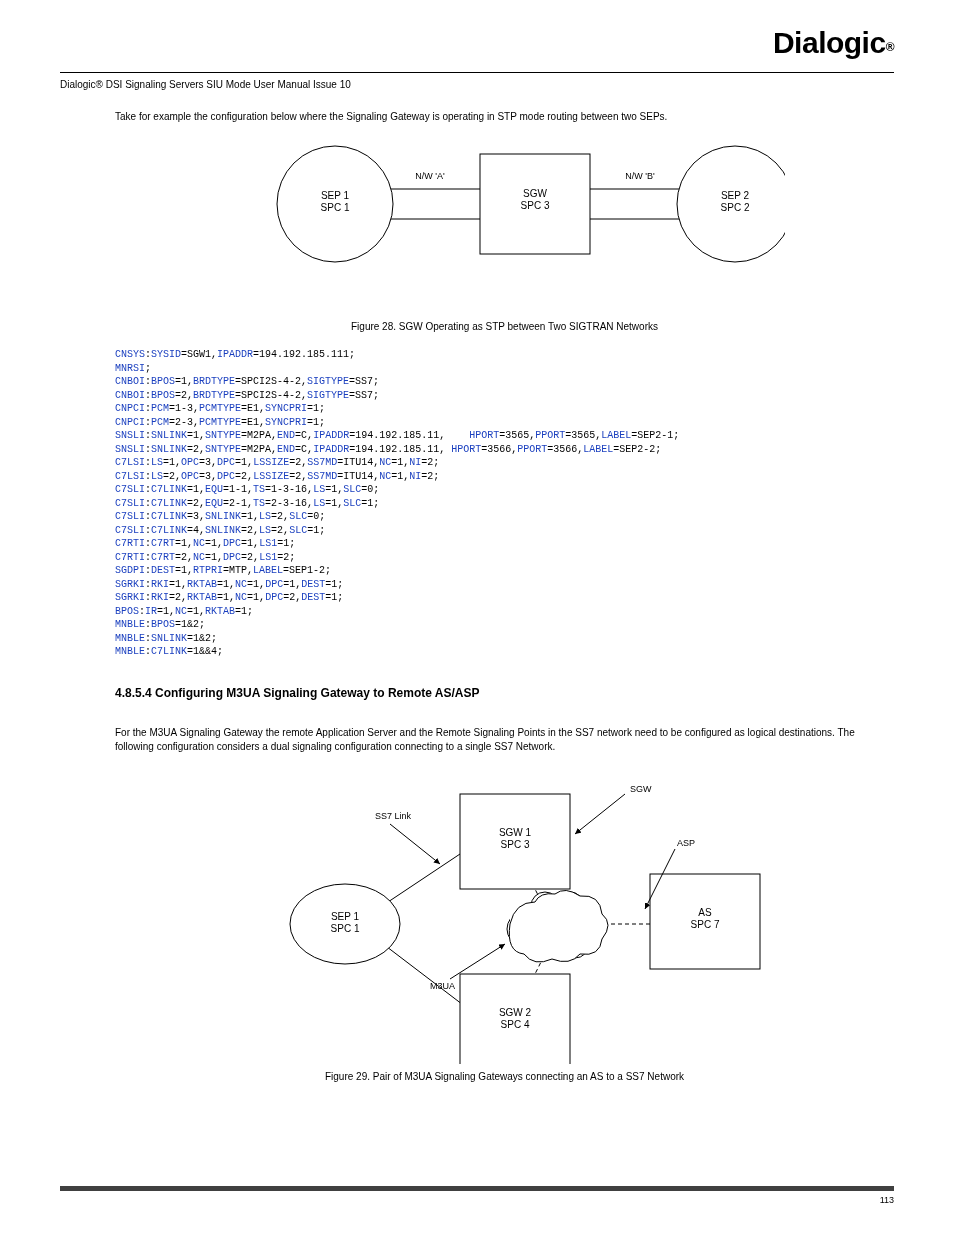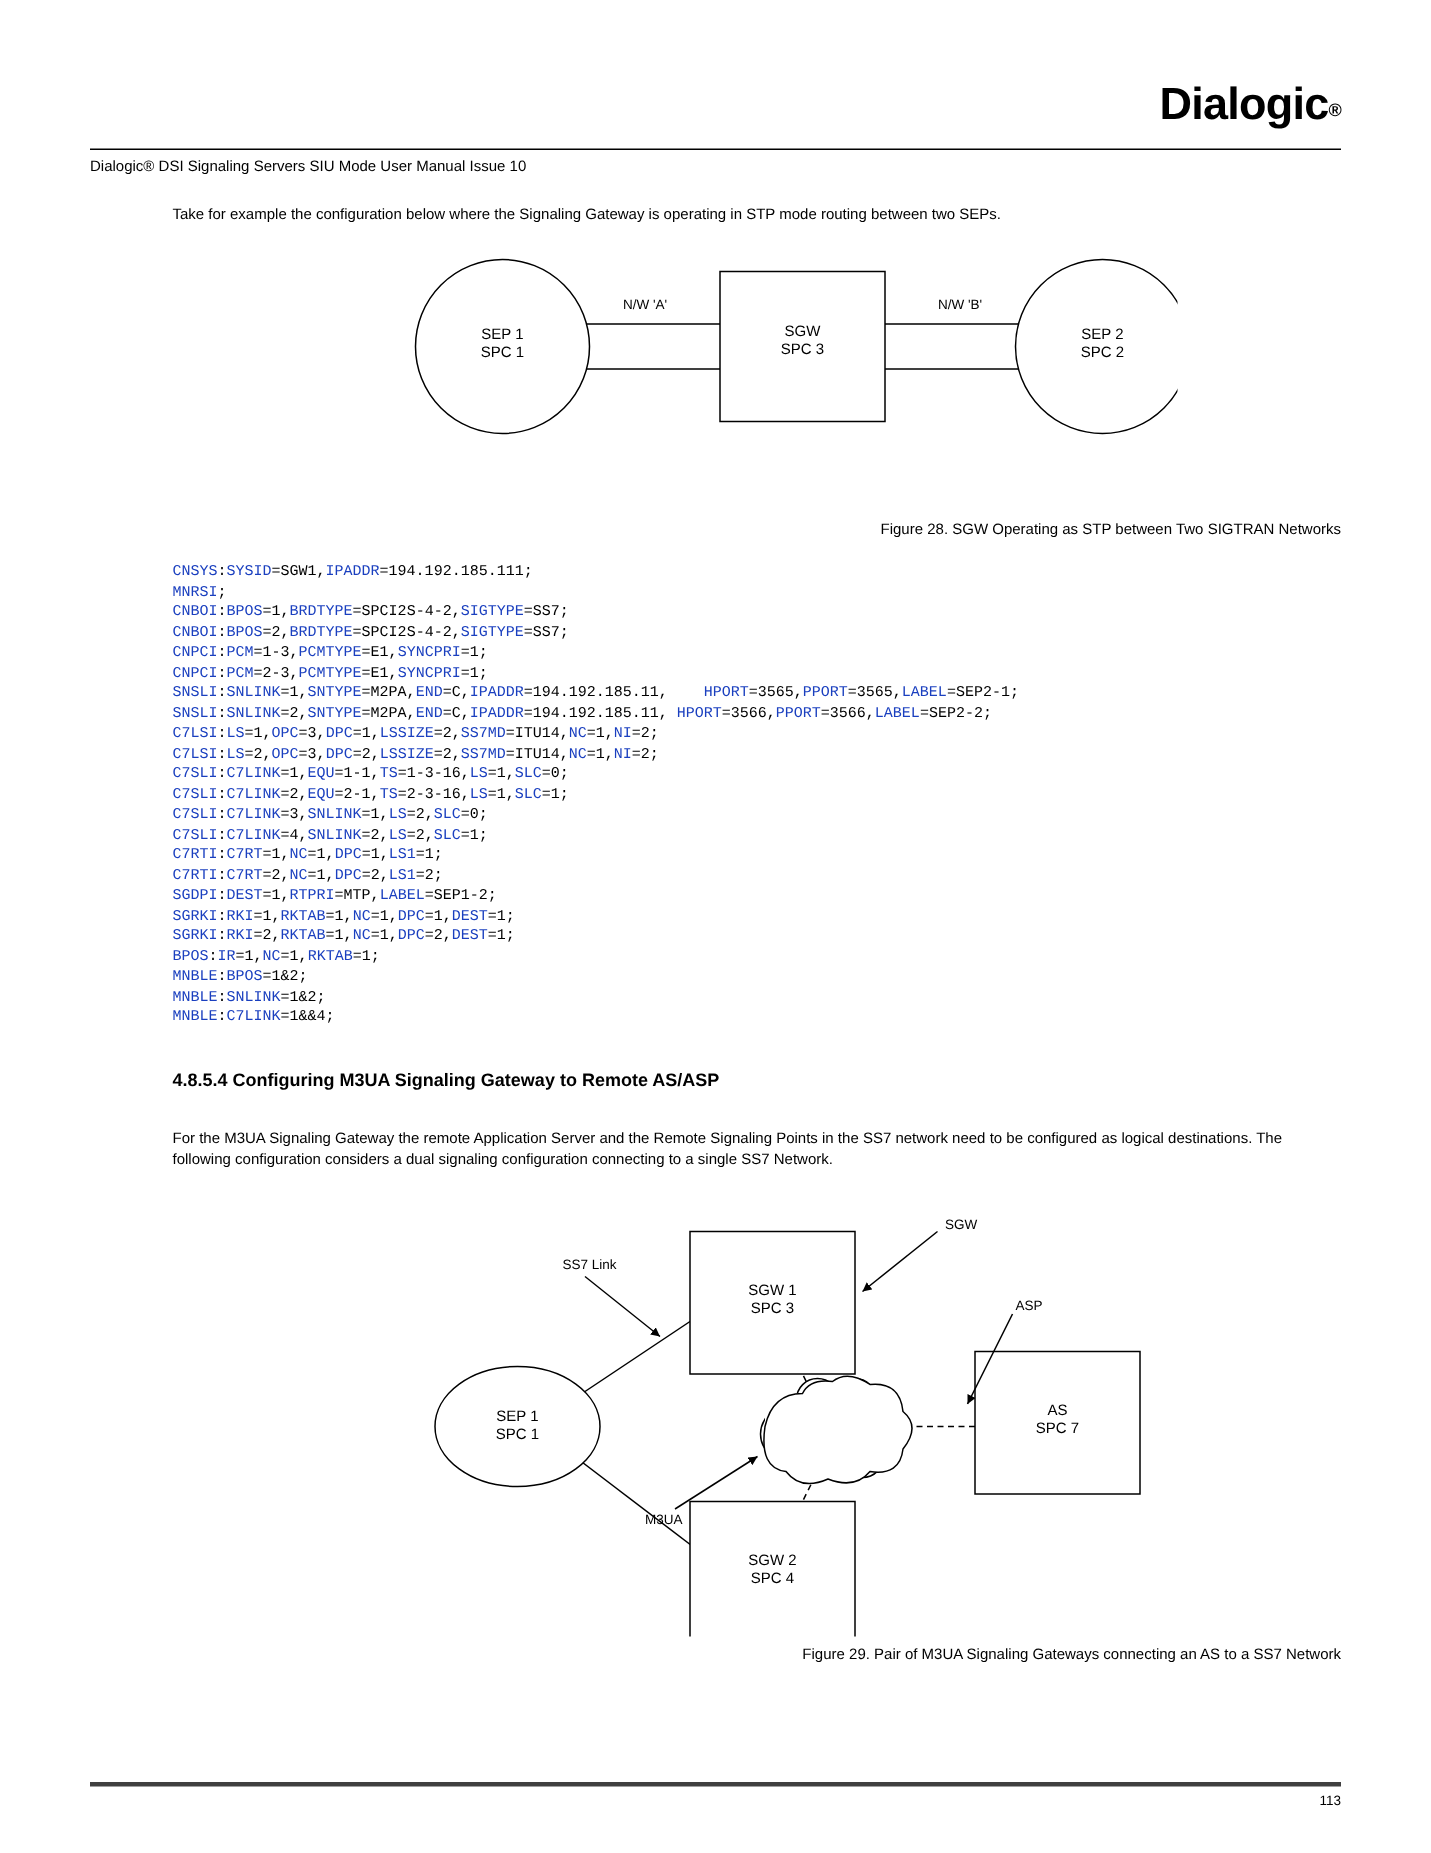--- a/index.html
+++ b/index.html
@@ -8,21 +8,21 @@
     font-family: Arial, Helvetica, sans-serif;
     background: #fff;
     color: #000;
     width: 954px;
   }
   .page {
     position: relative;
     width: 954px;
     height: 1235px;
     box-sizing: border-box;
-    padding: 59px 60px 30px 60px;
+    padding: 32px 60px 30px 60px;
   }
   .header {
     position: relative;
     height: 40px;
     border-bottom: 1px solid #000;
   }
   .brand {
     position: absolute;
     right: 0;
     top: -6px;
@@ -50,39 +50,39 @@
     font-size: 12px;
     font-weight: bold;
     margin-top: 26px;
     margin-bottom: 25px;
   }
   .figure-svg {
     display: block;
     margin: 10px auto 6px auto;
   }
   .figure-caption {
-    text-align: right;
+    text-align: center;
     font-size: 10px;
     margin-bottom: 14px;
   }
   .code-block {
     font-family: "Courier New", monospace;
     font-size: 10px;
     line-height: 1.35;
     white-space: pre;
     margin-top: 8px;
   }
   .kw { color: #1a3fbf; }
   .footer {
     position: absolute;
     bottom: 30px;
     left: 60px;
     right: 60px;
     font-size: 9px;
-    border-top: 3px solid #404040;
+    border-top: 5px solid #404040;
     padding-top: 4px;
     text-align: right;
   }
 </style>
 </head>
 <body>
 
 <div class="page">
   <div class="header">
     <div class="brand"><span>Dialogic</span><span class="reg">®</span></div>

